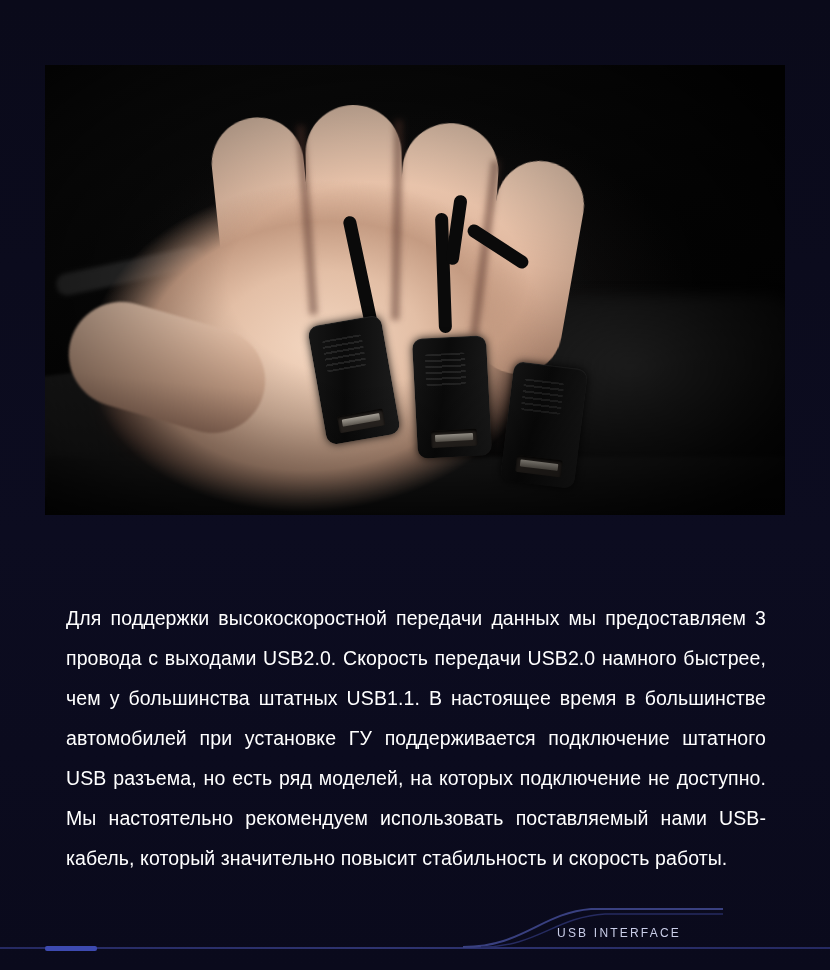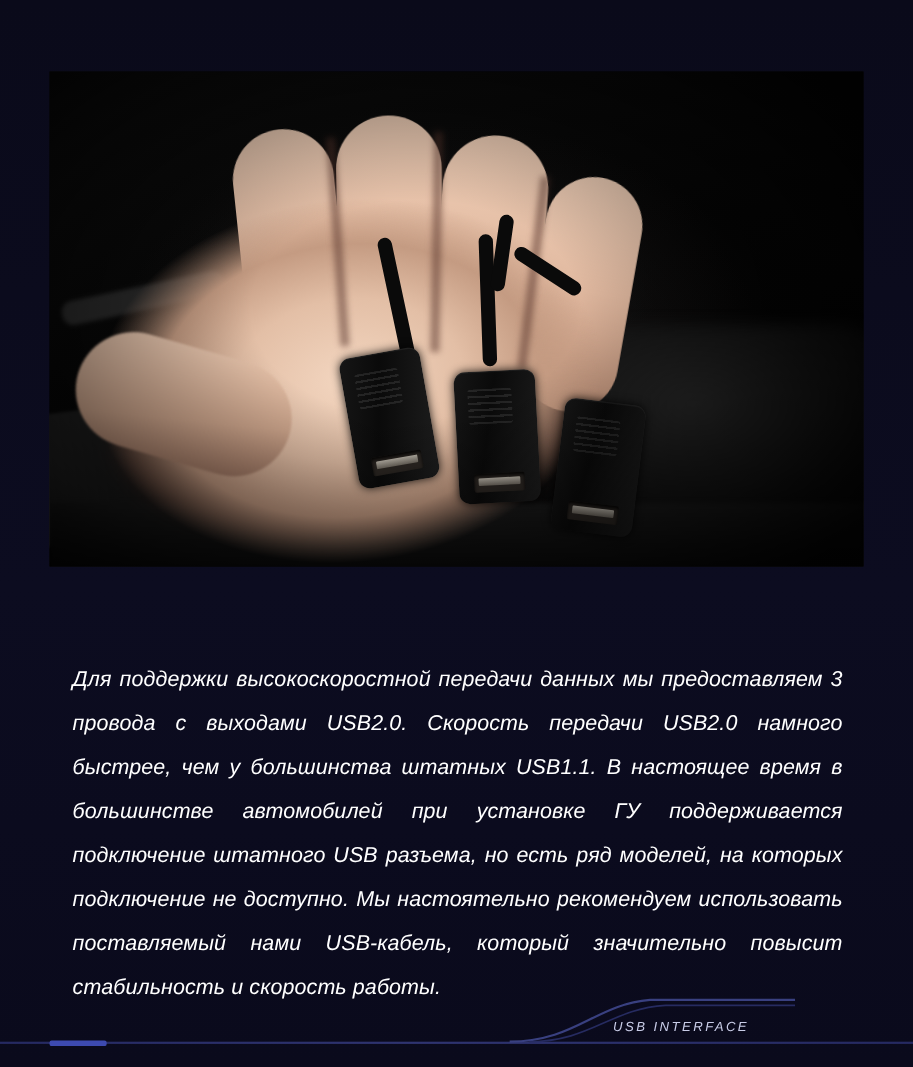--- a/index.html
+++ b/index.html
@@ -12,21 +12,20 @@
     background: #0b0b1c;
     font-family: "Liberation Sans", sans-serif;
     overflow: hidden;
   }
   .page {
     position: relative;
     width: 830px;
     height: 970px;
     background: linear-gradient(180deg, #0a0a1a 0%, #0c0c20 55%, #0a0a1c 100%);
     overflow: hidden;
-    font-style: italic;
   }
 
   
   .photo-wrap {
     position: absolute;
     left: 45px;
     top: 65px;
     width: 740px;
     height: 450px;
     background: #000;

